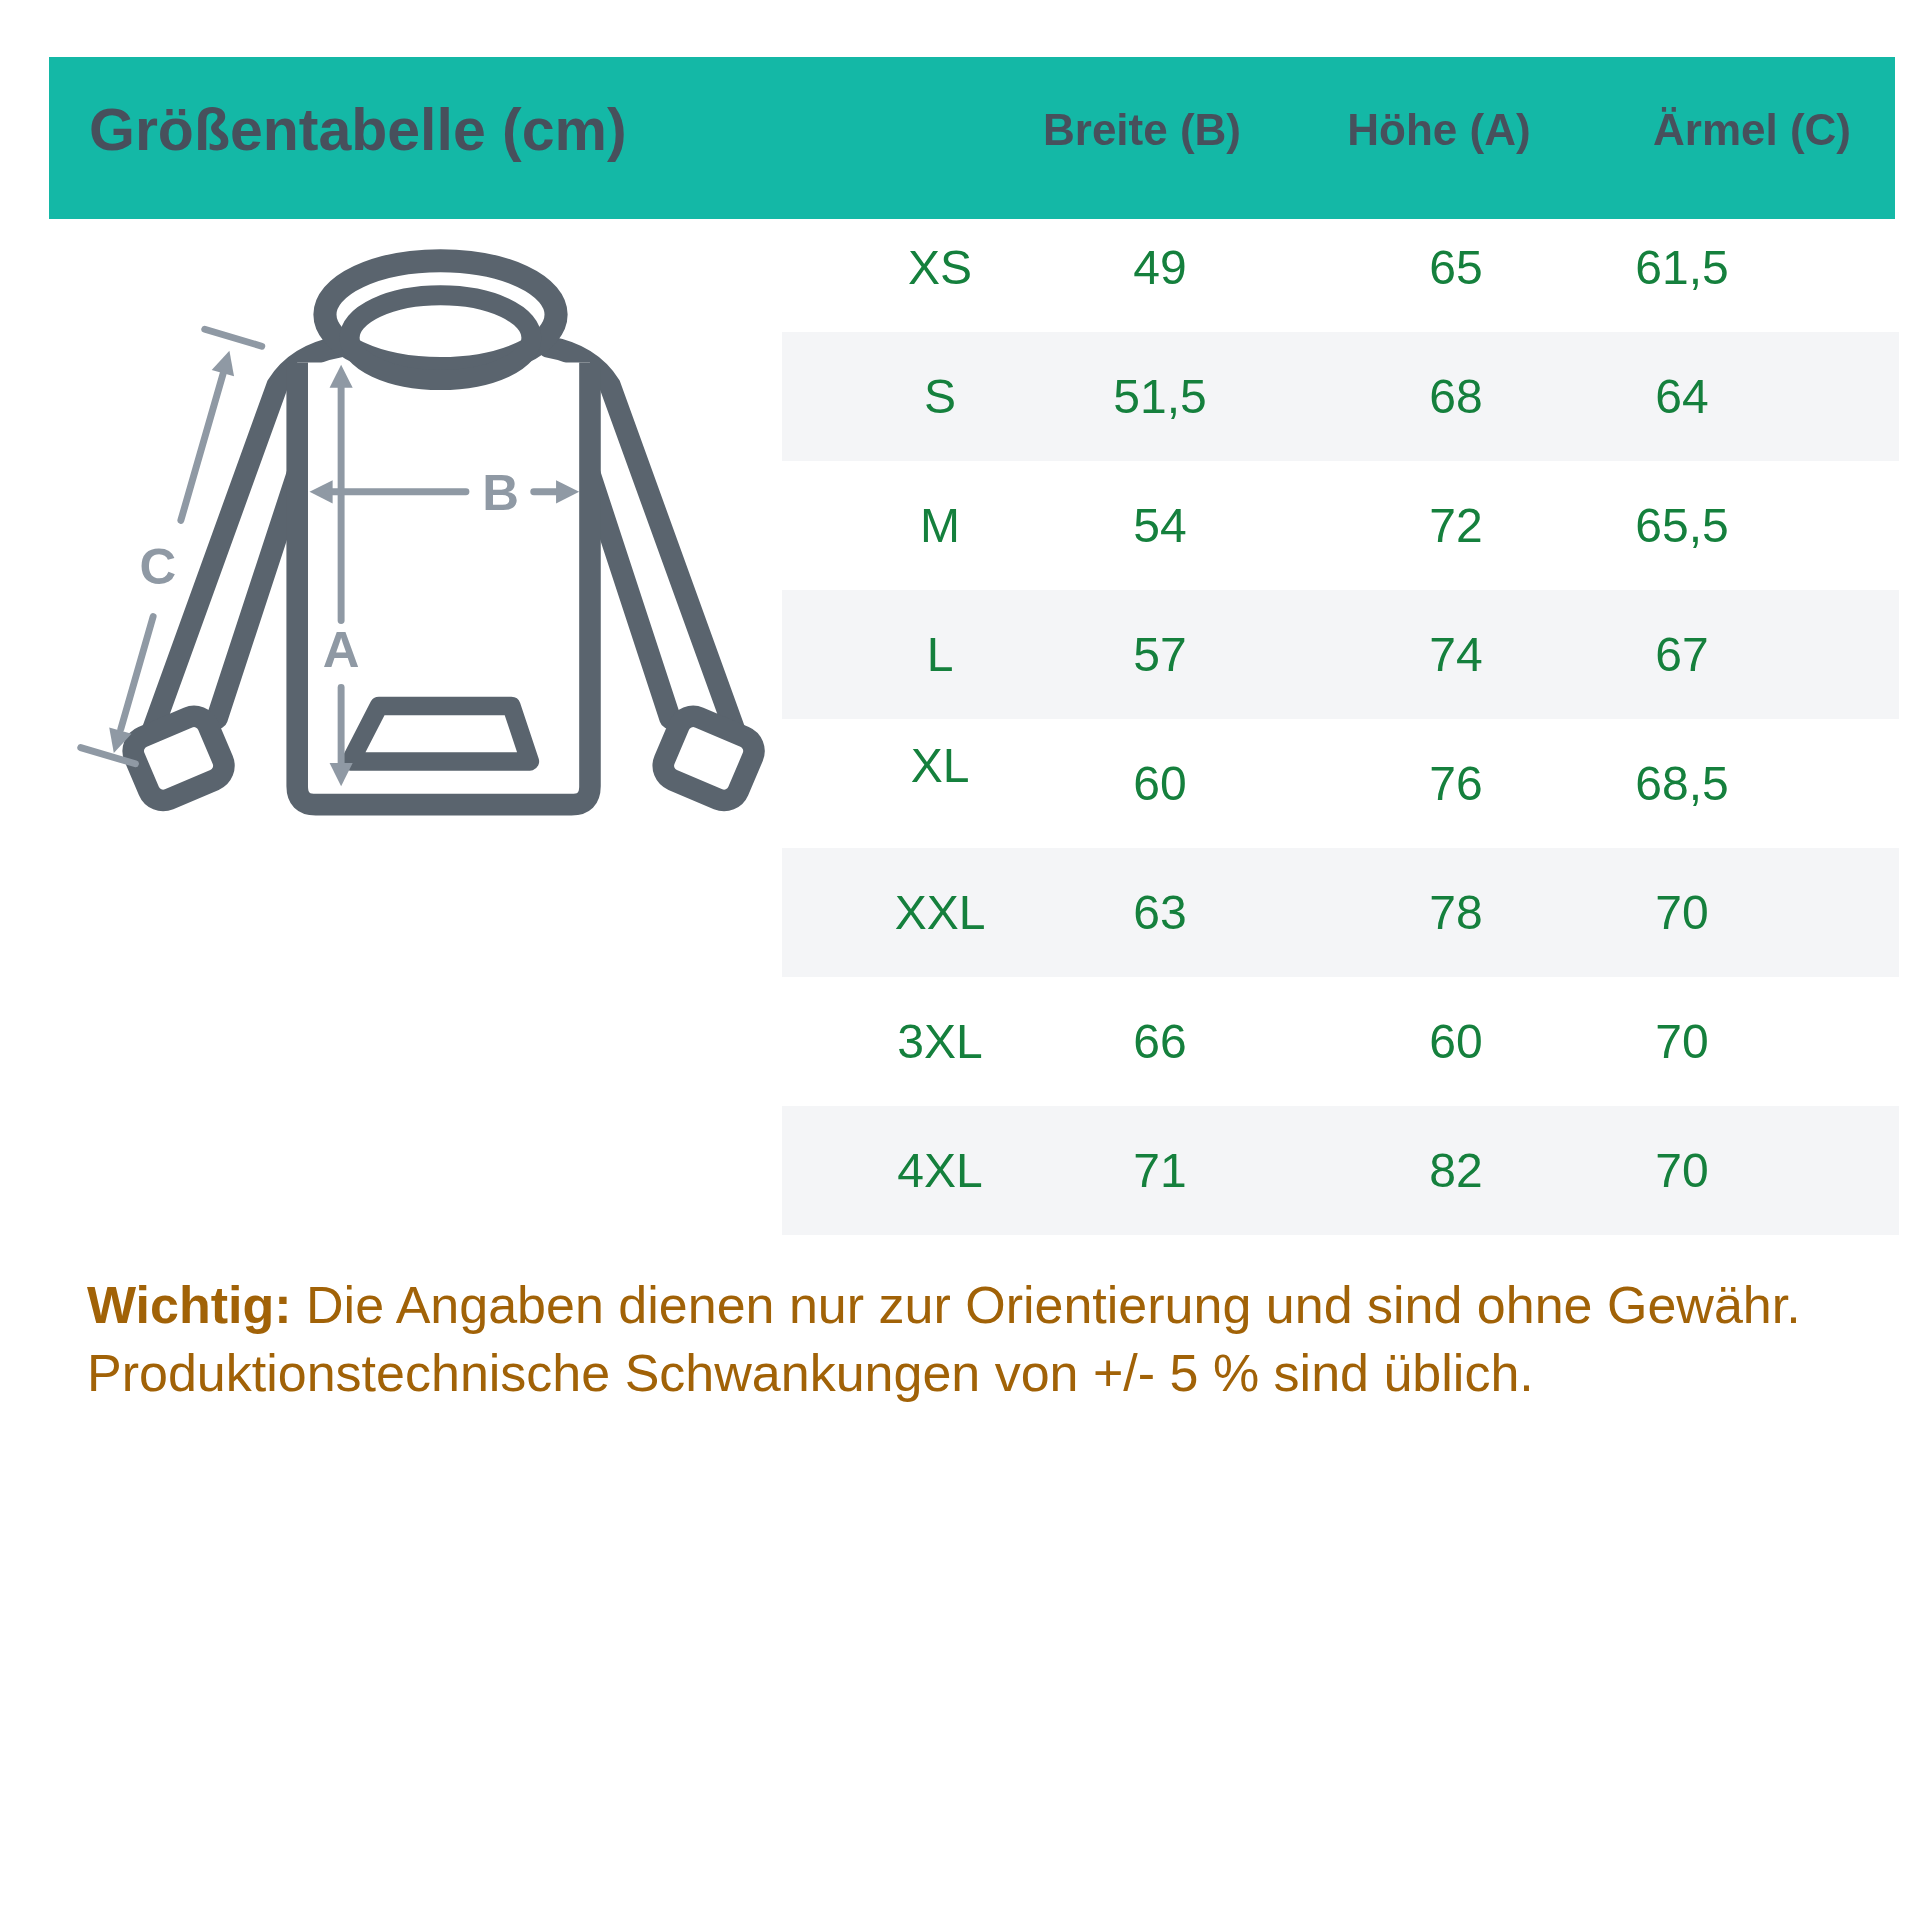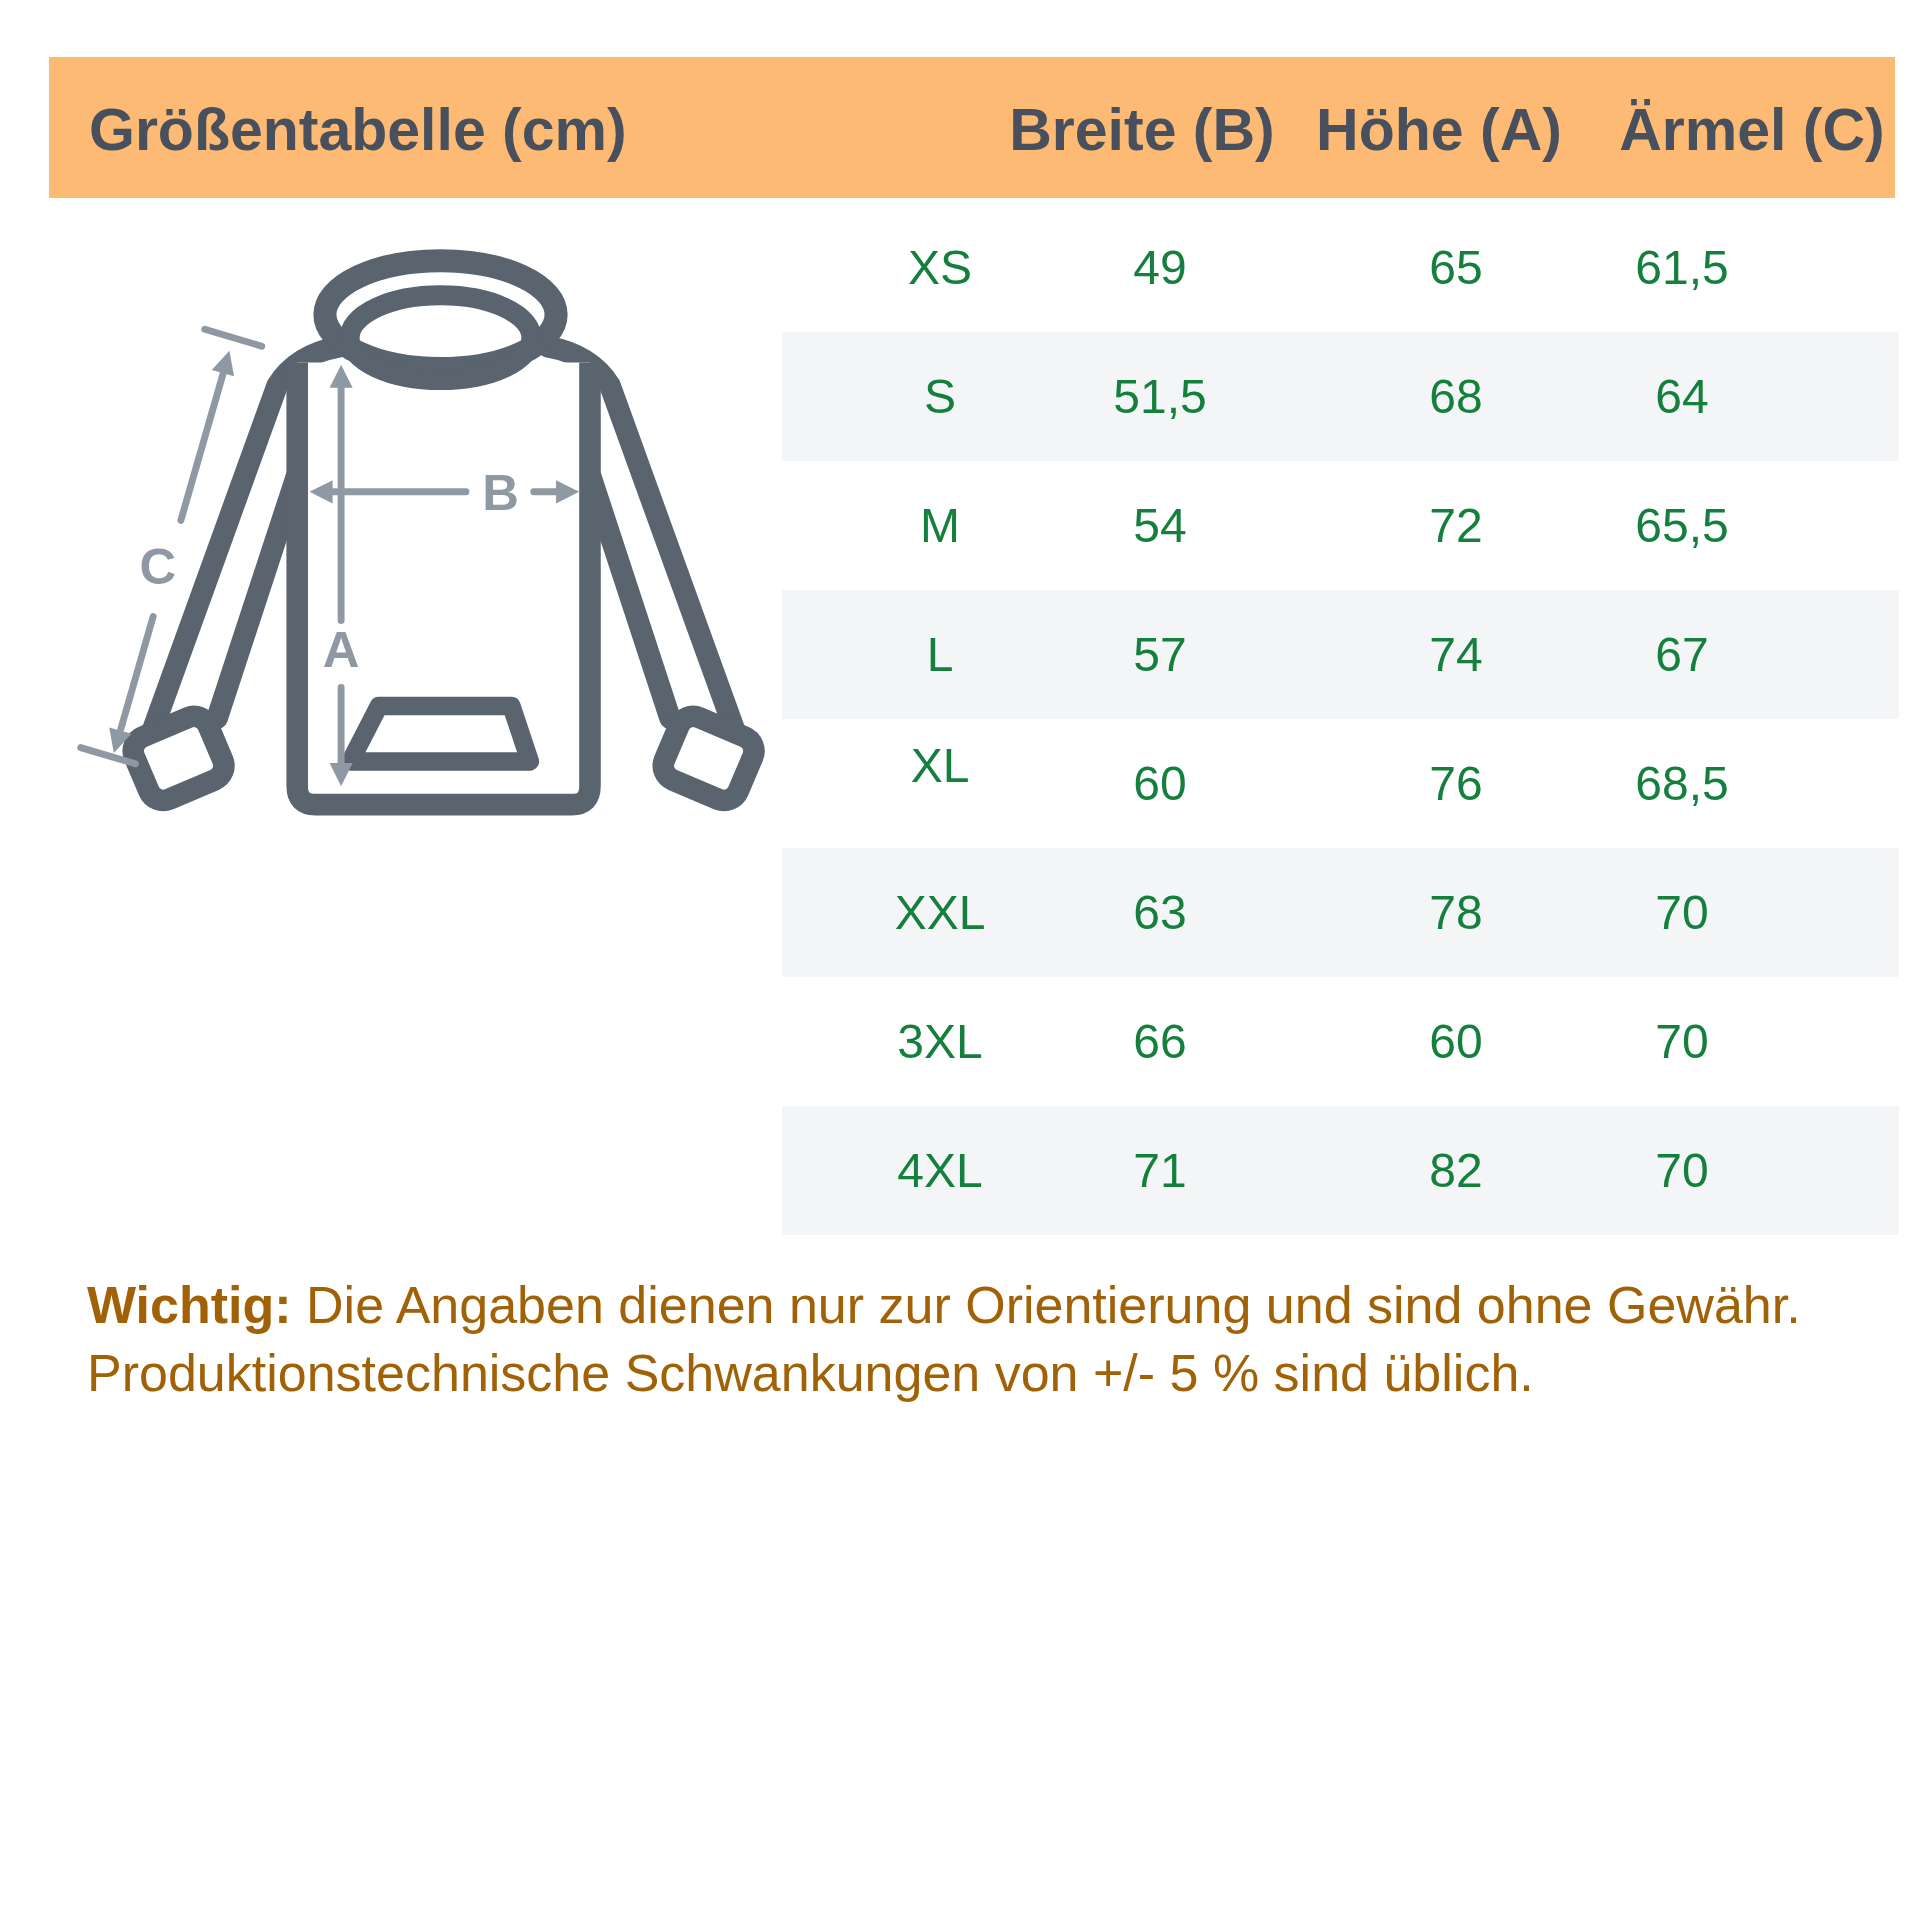--- a/index.html
+++ b/index.html
@@ -2,30 +2,30 @@
 <html lang="de" style="font-size:12.3px"><head>
 <meta charset="utf-8">
 <style>
   html,body{margin:0;padding:0;background:#ffffff;}
   .canvas{
     position:relative;width:1926px;height:1926px;background:#ffffff;
     font-family:"Liberation Sans", sans-serif;overflow:hidden;
   }
   
   .headerbar{
-    position:absolute;left:49px;top:57px;width:1846px;height:141px;
-    background:#fdba74;
+    position:absolute;left:49px;top:57px;width:1846px;height:162px;
+    background:#14b8a6;
   }
   .title{
     position:absolute;left:40px;top:0;height:146px;line-height:146px;
     font-size:59px;font-weight:bold;color:#47505c;white-space:nowrap;
   }
   .colhead{
     position:absolute;top:0;height:146px;line-height:146px;
-    font-size:59px;font-weight:bold;color:#47505c;white-space:nowrap;
+    font-size:44px;font-weight:bold;color:#47505c;white-space:nowrap;
     transform:translateX(-50%);
   }
   .col-b{left:1093px;} .col-h{left:1390px;} .col-a{left:1663px;margin-left:40px;}
   
   .tbody{position:absolute;left:782px;top:203px;width:1117px;}
   .trow{position:relative;height:129px;}
   .trow.striped{background:#f4f5f7;}
   .cell{
     position:absolute;top:0;height:129px;line-height:129px;
     font-size:48px;color:#15803d;white-space:nowrap;transform:translateX(-50%);

